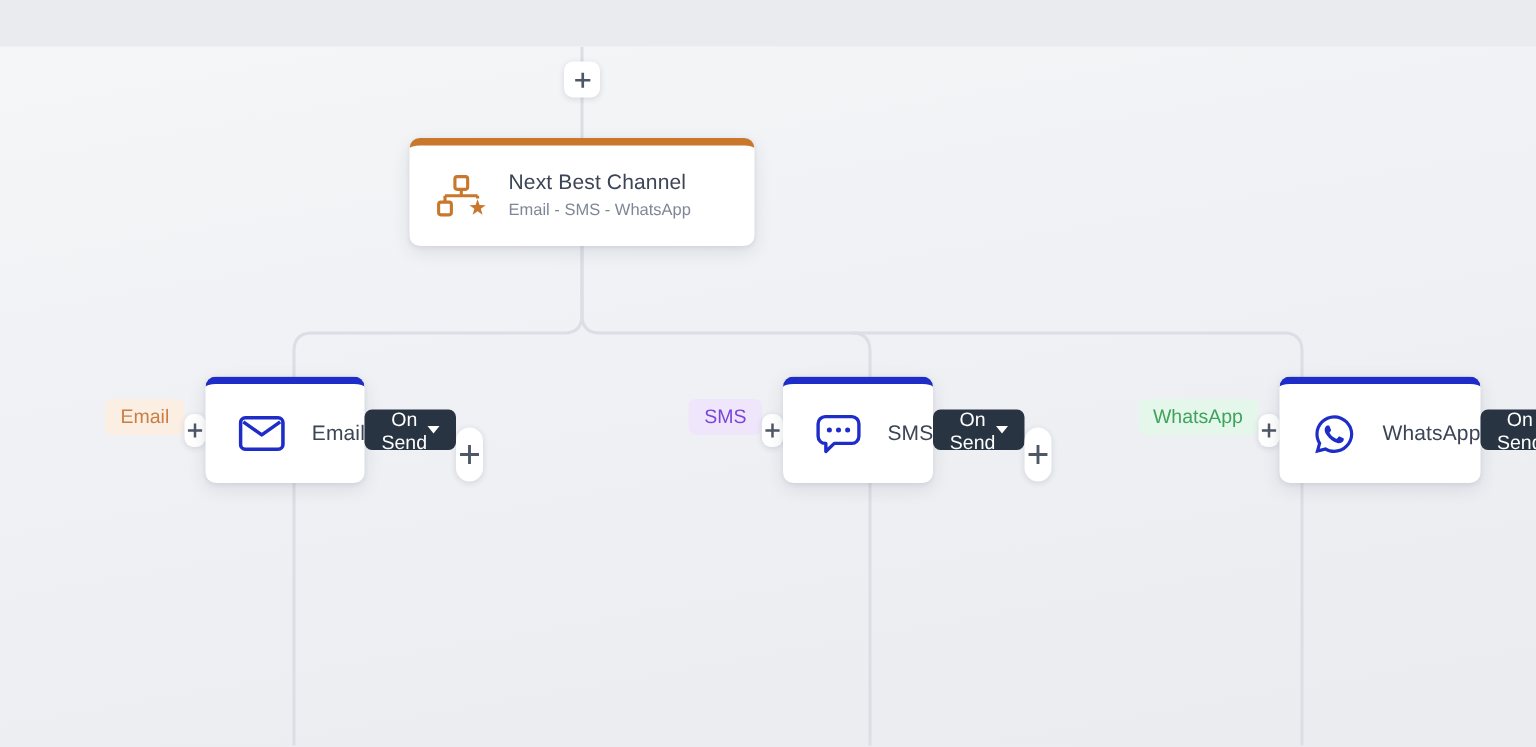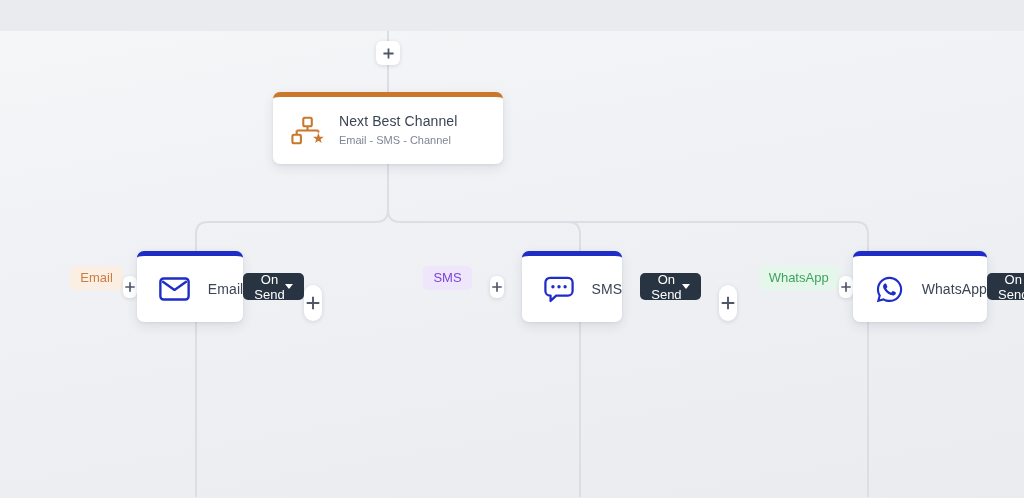--- a/index.html
+++ b/index.html
@@ -39,21 +39,21 @@
   .node .titles{margin-left:14px;line-height:1.25;}
   .node .title{font-size:14px;color:#3C4555;font-weight:500;letter-spacing:.1px;}
   .node .subtitle{font-size:11px;color:#7E8795;margin-top:3px;}
 
   
   .branch{
     position:absolute;top:203px;width:232px;z-index:1;
     display:flex;flex-direction:row;align-items:center;justify-content:center;
   }
   .branch.email{left:80px;}
-  .branch.sms{left:464px;gap:18px;}
+  .branch.sms{left:464px;}
   .branch.whatsapp{left:796px;}
 
   .badge{
     height:24px;line-height:24px;padding:0 10px;border-radius:5px;
     font-size:13px;font-weight:500;z-index:2;position:relative;
   }
   .badge.email{background:#FBEFE4;color:#CB7E44;}
   .badge.sms{background:#EFE6FB;color:#7A45D8;}
   .badge.whatsapp{background:#E5F7EB;color:#3FA35D;}
 
@@ -108,21 +108,21 @@
         <g stroke="#C8772B" stroke-width="2.2" fill="none">
           <rect x="13" y="1.5" width="9" height="9" rx="1.6"></rect>
           <path d="M17.5 10.5 V15 M6 15 H29 M6 15 V19 M29 15 V17"></path>
           <rect x="1.5" y="19.5" width="9" height="9" rx="1.6"></rect>
         </g>
         <polygon fill="#C8772B" points="29,17.5 30.41,21.56 34.71,21.65 31.28,24.24 32.53,28.35 29,25.9 25.47,28.35 26.72,24.24 23.29,21.65 27.59,21.56"></polygon>
       </svg>
     </span>
     <span class="titles">
       <span class="title" style="display:block">Next Best Channel</span>
-      <span class="subtitle" style="display:block">Email - SMS - Channel</span>
+      <span class="subtitle" style="display:block">Email - SMS - WhatsApp</span>
     </span>
   </div>
 
   <div class="branch email">
     <span class="badge email">Email</span>
     <button class="add-btn small">
       <span>
         <svg width="14" height="14" viewBox="0 0 16 16">
             <path d="M8 2.6 V13.4 M2.6 8 H13.4" stroke="#4D5766" stroke-width="1.9"></path>
           </svg>

